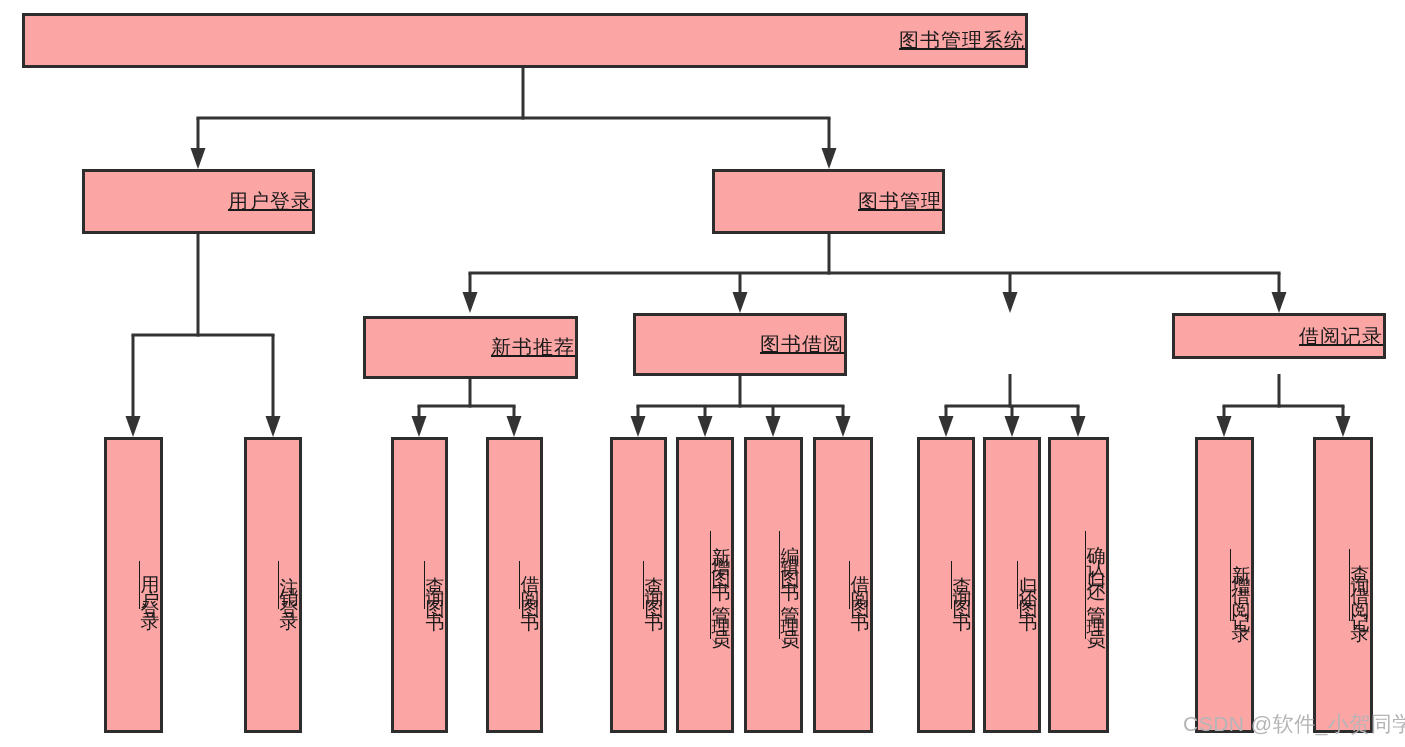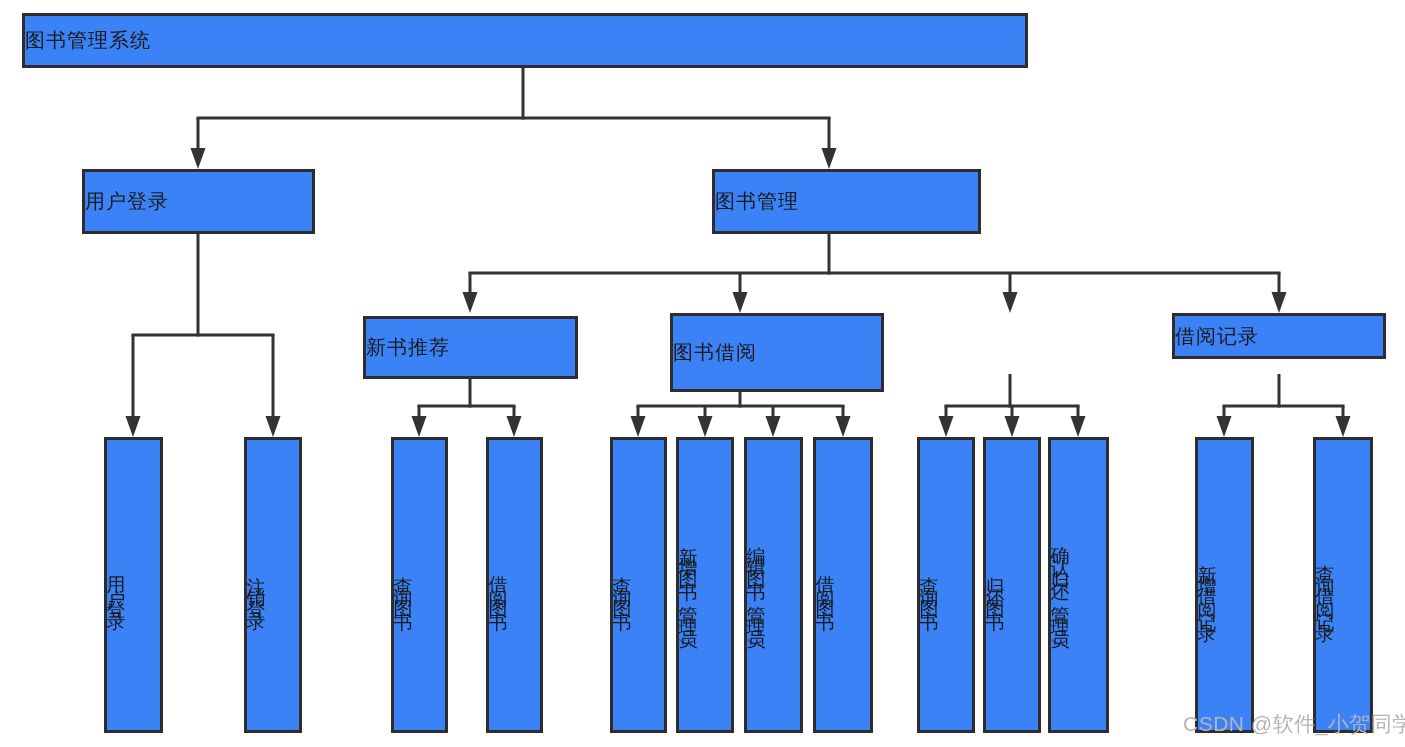--- a/index.html
+++ b/index.html
@@ -19,47 +19,48 @@
     position: absolute;
     left: 0; top: 0;
     width: 1405px;
     height: 747px;
     z-index: 1;
   }
   .node {
     position: absolute;
     box-sizing: border-box;
     border: 3px solid #2d2d2d;
-    background: #3b82f6;
+    background: #fca5a5;
     display: flex;
     align-items: center;
-    justify-content: flex-start;
+    justify-content: flex-end;
     color: #1a1a1a;
     font-size: 20px;
     z-index: 2;
+    text-decoration: underline;
   }
   .node .h-label {
     white-space: nowrap;
     letter-spacing: 1px;
   }
   .leaf .v-label {
     writing-mode: vertical-rl;
     text-orientation: mixed;
     letter-spacing: 12px;
     line-height: 1;
     font-size: 19px;
   }
   
   .n-root          { left: 22px;   top: 13px;  width: 1006px; height: 55px; }
   
   .n-user-login    { left: 82px;   top: 169px; width: 233px;  height: 65px; }
-  .n-book-mgmt     { left: 712px;  top: 169px; width: 269px;  height: 65px; }
+  .n-book-mgmt     { left: 712px;  top: 169px; width: 233px;  height: 65px; }
   
   .n-new-book      { left: 363px;  top: 316px; width: 215px;  height: 63px; }
-  .n-book-borrow   { left: 670px;  top: 313px; width: 214px;  height: 79px; }
+  .n-book-borrow   { left: 633px;  top: 313px; width: 214px;  height: 63px; }
   .n-current       { left: 903px;  top: 313px; width: 215px;  height: 63px; }
   .n-records       { left: 1172px; top: 313px; width: 214px;  height: 46px; }
   
   .leaf            { top: 437px; height: 296px; }
   .l-user-login    { left: 104px;  width: 59px; }
   .l-logout        { left: 244px;  width: 58px; }
   .l-query-1       { left: 391px;  width: 57px; }
   .l-borrow-1      { left: 486px;  width: 57px; }
   .l-query-2       { left: 610px;  width: 57px; }
   .l-add-book      { left: 676px;  width: 58px; }

